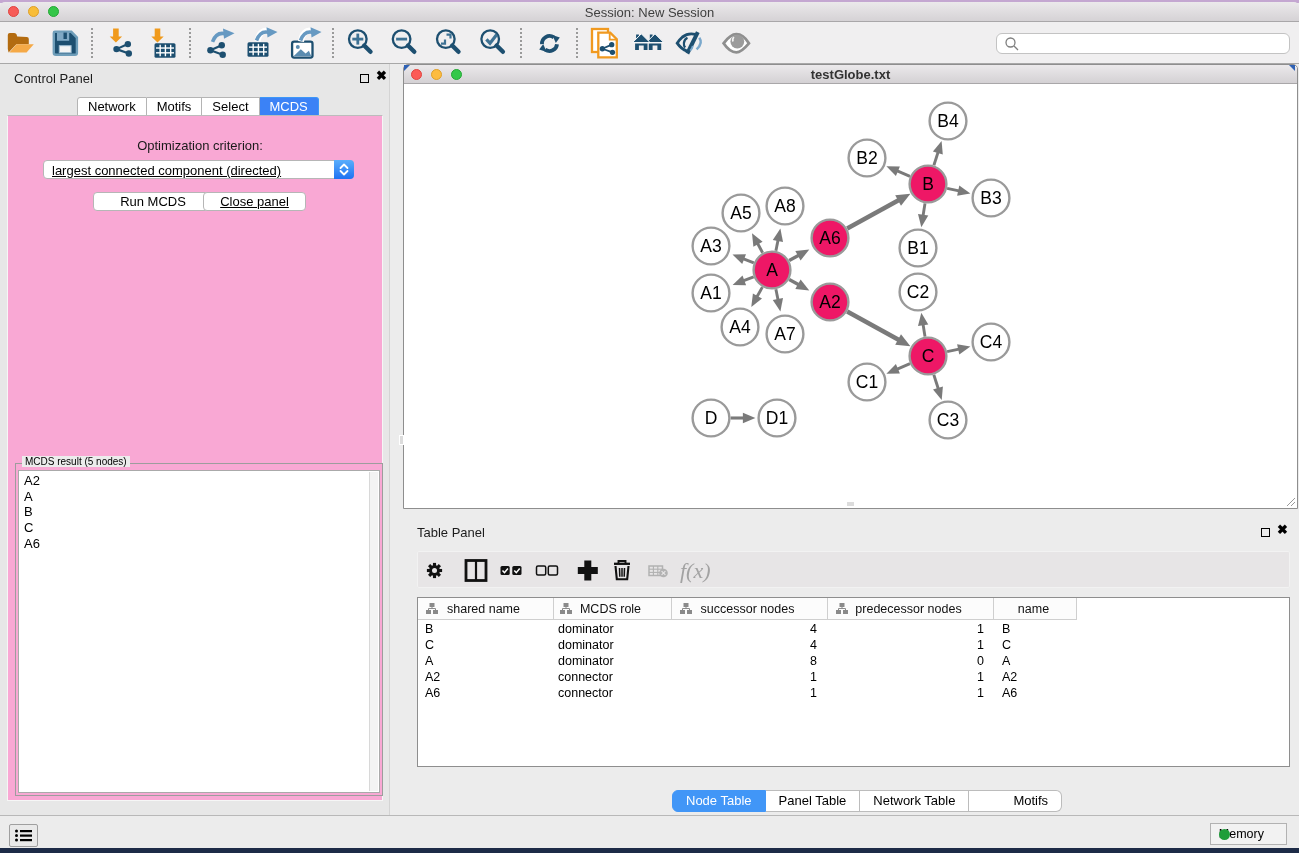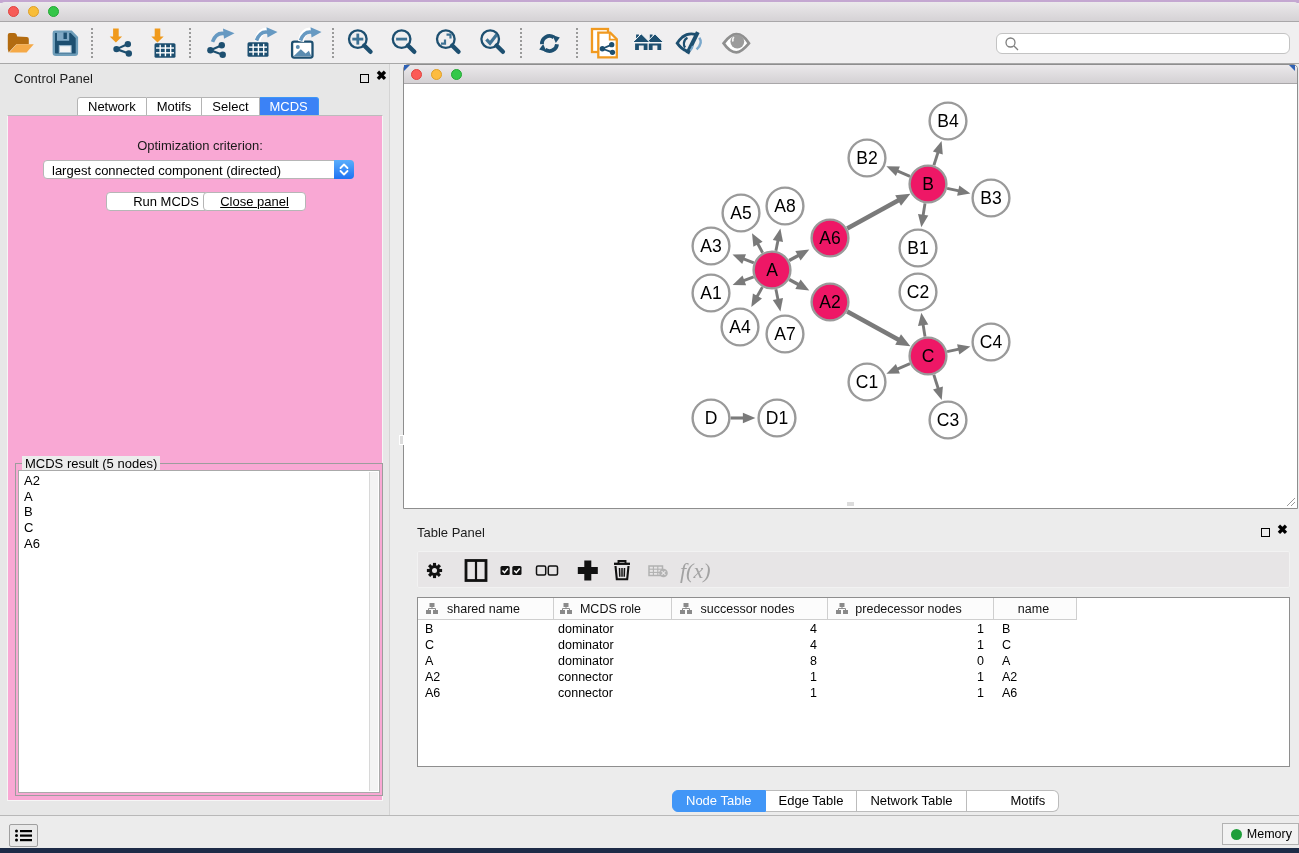--- a/index.html
+++ b/index.html
@@ -32,30 +32,30 @@
   font-size:13px; line-height:17px; text-align:right; padding:0 10px; }
 .tab.first { border-left:1px solid #b4b4b4; border-radius:3px 0 0 0; }
 .tab.last { border-radius:0 3px 0 0; }
 .tab.sel { background:#3b82f6; color:#fff; border-color:#3d97f8; }
 #cp-inner { position:absolute; left:7px; top:51px; width:376px; height:686px;
   background:#f9a8d4; border:1px solid #f6f6f6; border-top:1px solid #bcbcbc; }
 #opt-label { position:absolute; left:5px; width:100%; top:22px; text-align:center;
   font-size:13px; color:#1a1a1a; }
 #combo { position:absolute; left:35px; top:44px; width:311px; height:19px;
   background:#fff; border:1px solid #b6b6b6; border-radius:4px; }
-#combo .txt { position:absolute; left:8px; top:2px; font-size:13px; color:#000; }
+#combo .txt { position:absolute; left:8px; top:2px; font-size:13px; color:#000;text-decoration:underline; }
 #combo .cap { position:absolute; right:-1px; top:-1px; width:20px; height:19px;
   background:linear-gradient(#5aaefc,#1f72f2); border-radius:0 4px 4px 0; }
 .btn { position:absolute; height:19px; background:#fff; border:1px solid #b6b6b6;
   border-radius:4px; font-size:13px; color:#000; text-align:center; line-height:17px; }
 #groupbox { position:absolute; left:7px; top:340px; width:368px; height:340px; }
 #groupbox .bord { position:absolute; left:0; top:7px; right:0; bottom:0;
   border:1px solid #9d9d9d; }
 #groupbox .gtitle { position:absolute; left:7px; top:0; background:#ececec;
-  padding:0 3px; font-size:13px; color:#000; }
+  padding:0 3px; font-size:10px; color:#000; }
 #mlist { position:absolute; left:3px; top:14px; right:3px; bottom:3px; background:#fff;
   border:1px solid #aaa; font-size:13px; color:#000; padding:2px 0 0 5px; line-height:15.7px; }
 #mlist .sb { position:absolute; right:1px; top:1px; bottom:1px; width:9px;
   background:#f3f3f3; border-left:1px solid #d8d8d8; }
 
 #nw { left:403px; top:64px; width:895px; height:445px; background:#fff;
   border:1px solid #8e8e8e; border-radius:5px 5px 0 0; }
 #nw-titlebar { position:absolute; left:0; top:0; width:100%; height:19px;
   background:linear-gradient(#ebe9eb,#d4d1d4); border-bottom:1px solid #a9a7a9;
   border-radius:5px 5px 0 0; }
@@ -79,34 +79,35 @@
 .btab { border:1px solid #bcbcbc; border-left:none; background:#fff; color:#000;
   font-size:13px; line-height:20px; text-align:center; padding:0 13px; }
 .btab.first { border-left:1px solid #bcbcbc; border-radius:6px 0 0 6px; }
 .btab.last { border-radius:0 6px 6px 0;padding-left:44px; }
 .btab.sel { background:#4196f7; color:#fff; border-color:#4196f7; }
 
 #status { left:0; top:815px; width:1299px; height:33px; background:#ececec;
   border-top:1px solid #b8b8b8; }
 #st-left { position:absolute; left:9px; top:8px; width:29px; height:23px;
   background:#e9e9e9; border:1px solid #9f9f9f; border-radius:2px; }
-#st-mem { position:absolute; right:0; top:7px; width:77px; height:22px;
+#st-mem { position:absolute; right:12px; top:7px; width:77px; height:22px;
   background:#f2f2f2; border:1px solid #b2b2b2; font-size:12.5px; color:#000;
-  line-height:20px; text-align:right; padding-right:6px; }
+  line-height:20px; text-align:right; padding-right:22px; }
 #st-mem .dot { position:absolute; left:8px; top:5px; width:11px; height:11px;
   border-radius:50%; background:#1e9e3a; }
 #desktop-bottom { left:0; top:848px; width:1299px; height:5px; background:#1d2b47; }
 </style>
 </head>
 <body>
 <div class="abs" id="desktop-top"></div>
 <div class="abs" id="titlebar">
   <div class="tl" style="left:7.5px;background:#f75c58;border:1px solid #e04440;"></div>
   <div class="tl" style="left:27.5px;background:#f8bd39;border:1px solid #dfa029;"></div>
   <div class="tl" style="left:47.5px;background:#35c649;border:1px solid #24a835;"></div>
+  <div class="title">Session: New Session</div>
 </div>
 <div class="abs" id="toolbar">
   <div class="tsep" style="left:91px"></div>
   <div class="tsep" style="left:189px"></div>
   <div class="tsep" style="left:332px"></div>
   <div class="tsep" style="left:520px"></div>
   <div class="tsep" style="left:576px"></div>
   <div id="icons-holder">
       <svg width="770" height="42" viewBox="0 0 770 42" style="position:absolute;left:0;top:0">
         <path d="M7.8 27 L7.8 13 Q7.8 11 9.8 11 L14.2 11 Q16.2 11 16.6 12.6 L17.2 14.6 L26.8 15 Q28.8 15.2 28.8 17 L28.8 22.2 L16.3 22.2 L8.6 30.4 Z" fill="#b36b10"></path>
@@ -222,39 +223,40 @@
     <div id="opt-label">Optimization criterion:</div>
     <div id="combo">
       <div class="txt">largest connected component (directed)</div>
       <div class="cap">
         <svg width="20" height="19" viewBox="0 0 20 19">
           <path d="M6.5 8 L10 4.5 L13.5 8" fill="none" stroke="#fff" stroke-width="1.8" stroke-linecap="round" stroke-linejoin="round"></path>
           <path d="M6.5 11 L10 14.5 L13.5 11" fill="none" stroke="#fff" stroke-width="1.8" stroke-linecap="round" stroke-linejoin="round"></path>
         </svg>
       </div>
     </div>
-    <div class="btn" style="left:98px; top:76px; width:120px;">Run MCDS</div>
+    <div class="btn" style="left:85px; top:76px; width:120px;">Run MCDS</div>
     <div class="btn" style="left:195px; top:76px; width:103px;text-decoration:underline;">Close panel</div>
     <div id="groupbox">
       <div class="bord"></div>
       <div class="gtitle">MCDS result (5 nodes)</div>
       <div id="mlist">A2<br>A<br>B<br>C<br>A6<div class="sb"></div></div>
     </div>
   </div>
 </div>
 
 <div class="abs" id="nw">
   <div id="nw-titlebar">
   <svg width="891" height="19" viewBox="0 0 891 19" style="position:absolute;left:0;top:0">
     <path d="M0 0 L6 0 L0 6 Z" fill="#2f62b5"></path>
     <path d="M891 0 L885 0 L891 6 Z" fill="#2f62b5"></path>
   </svg>
     <div class="tl" style="left:6.8px;top:4px;background:#fc5b57;border:1px solid #e0443f;"></div>
     <div class="tl" style="left:27.2px;top:4px;background:#fdbc40;border:1px solid #dfa029;"></div>
     <div class="tl" style="left:46.5px;top:4px;background:#34c84a;border:1px solid #24a835;"></div>
+    <div id="nw-title">testGlobe.txt</div>
   </div>
   <div id="graph-holder" style="position:absolute;left:1px;top:23px;width:748px;height:422px;"><svg width="891" height="421" viewBox="0 0 891 421">
 <line x1="357.6" y1="164.8" x2="352.1" y2="154.5" stroke="#7a7a7a" stroke-width="2.9"></line>
 <polygon points="347.0,145.3 357.6,153.8 348.4,158.8" fill="#7a7a7a"></polygon>
 <line x1="370.9" y1="162.8" x2="373.3" y2="150.9" stroke="#7a7a7a" stroke-width="2.9"></line>
 <polygon points="375.4,140.6 378.0,153.9 367.8,151.9" fill="#7a7a7a"></polygon>
 <line x1="348.8" y1="174.8" x2="337.3" y2="170.3" stroke="#7a7a7a" stroke-width="2.9"></line>
 <polygon points="327.5,166.5 341.0,166.2 337.2,175.9" fill="#7a7a7a"></polygon>
 <line x1="348.7" y1="188.9" x2="337.4" y2="193.1" stroke="#7a7a7a" stroke-width="2.9"></line>
 <polygon points="327.6,196.9 337.5,187.6 341.1,197.3" fill="#7a7a7a"></polygon>
@@ -458,21 +460,21 @@
         <div class="trow" style="left:584px;top:72px;">A2</div>
         <div class="trow" style="left:7px;top:88px;">A6</div>
         <div class="trow" style="left:140px;top:88px;">connector</div>
         <div class="trow" style="left:300px;top:88px;width:99px;text-align:right;">1</div>
         <div class="trow" style="left:467px;top:88px;width:99px;text-align:right;">1</div>
         <div class="trow" style="left:584px;top:88px;">A6</div>
       </div>
   </div>
   <div id="btabs">
     <div class="btab sel first">Node Table</div>
-    <div class="btab">Edge Table</div>
+    <div class="btab">Panel Table</div>
     <div class="btab">Network Table</div>
     <div class="btab last">Motifs</div>
   </div>
 </div>
 
 <div class="abs" id="status">
   <div id="st-left">
     <svg width="17" height="13" style="position:absolute;left:5px;top:4px" viewBox="0 0 17 13">
       <circle cx="1.5" cy="2" r="1.5" fill="#000"></circle>
         <rect x="5" y="1" width="12" height="2.2" fill="#000"></rect>

